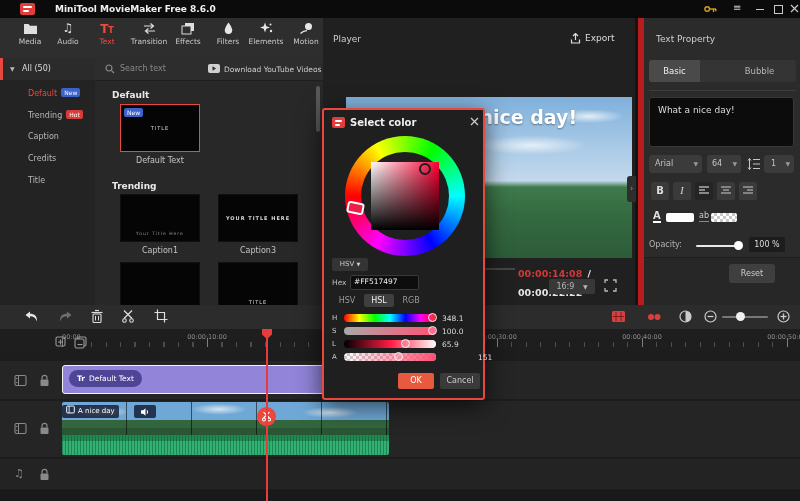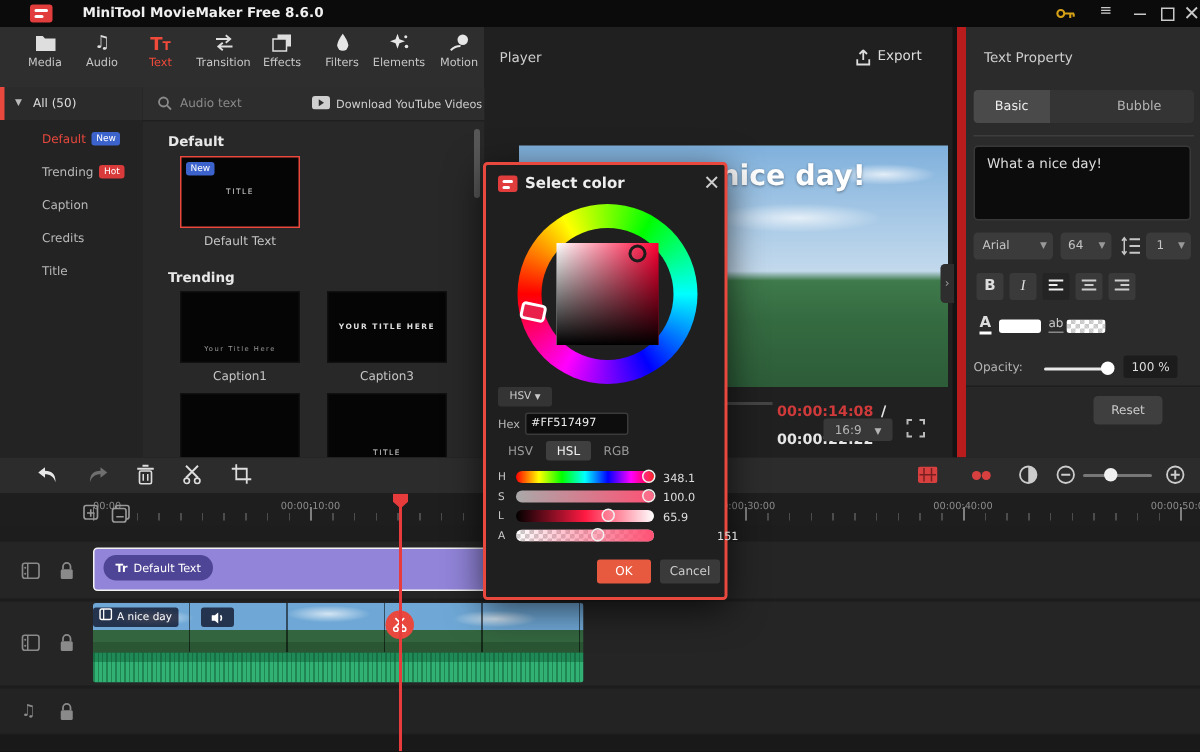--- a/index.html
+++ b/index.html
@@ -310,21 +310,21 @@
     <div class="abs sideitem" style="left:28px;top:96px;"><span>Credits</span></div>
     <div class="abs sideitem" style="left:28px;top:118px;"><span>Title</span></div>
   </div>
 
   <div class="abs library">
     <div class="abs libheader">
       <svg class="abs" style="left:10px;top:6px;" width="10" height="10" viewBox="0 0 10 10">
           <circle cx="4" cy="4" r="3" fill="none" stroke="#8a8a8a" stroke-width="1.2"></circle>
           <line x1="6.3" y1="6.3" x2="9" y2="9" stroke="#8a8a8a" stroke-width="1.2"></line>
         </svg>
-      <span class="abs searchtext" style="left:25px;top:6px;">Audio text</span>
+      <span class="abs searchtext" style="left:25px;top:6px;">Search text</span>
       <svg class="abs" style="left:113px;top:6px;" width="12" height="9" viewBox="0 0 12 9">
           <rect width="12" height="9" rx="2" fill="#cfcfcf"></rect>
           <polygon points="4.5,2.2 8,4.5 4.5,6.8" fill="#2d2d2d"></polygon>
         </svg>
       <span class="abs dlabel dllabel" style="left:129px;top:7px;">Download YouTube Videos</span>
     </div>
     <div class="abs sectitle" style="left:17px;top:32px;">Default</div>
     <div class="abs thumb selected" style="left:25px;top:46px;width:80px;height:48px;">
       <span class="badge new abs" style="left:3px;top:3px;margin:0;">New</span>
       <div class="thumbtext" style="top:20px;font-size:5px;">TITLE</div>

